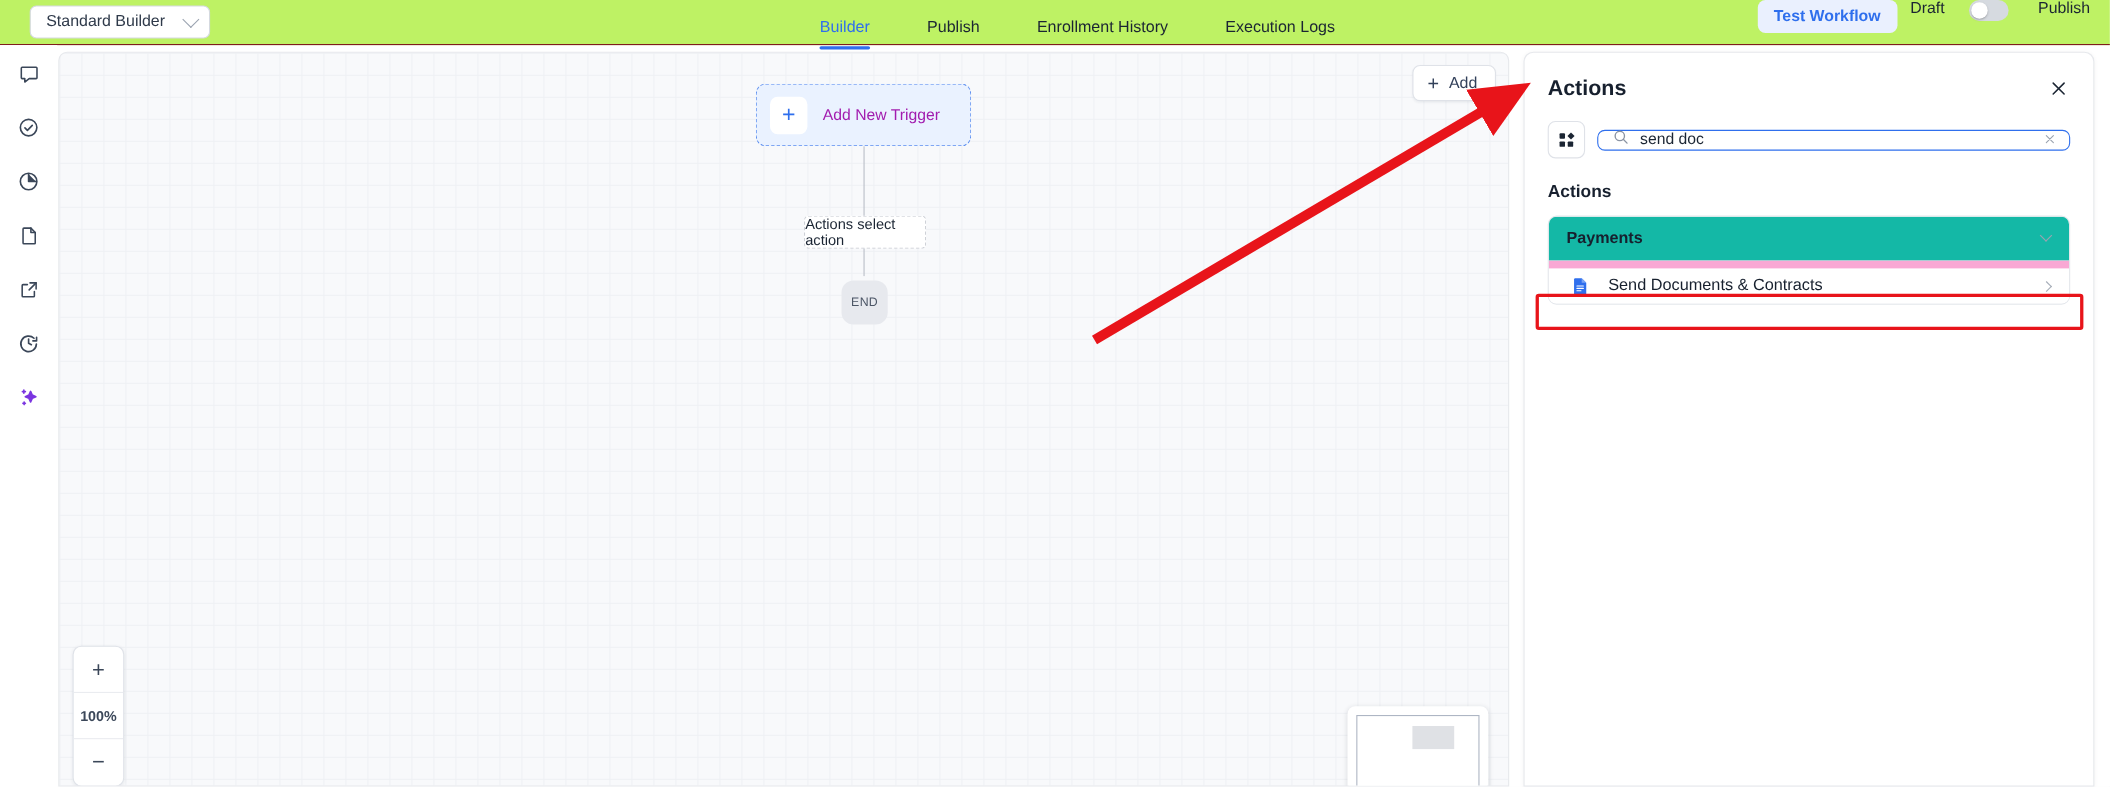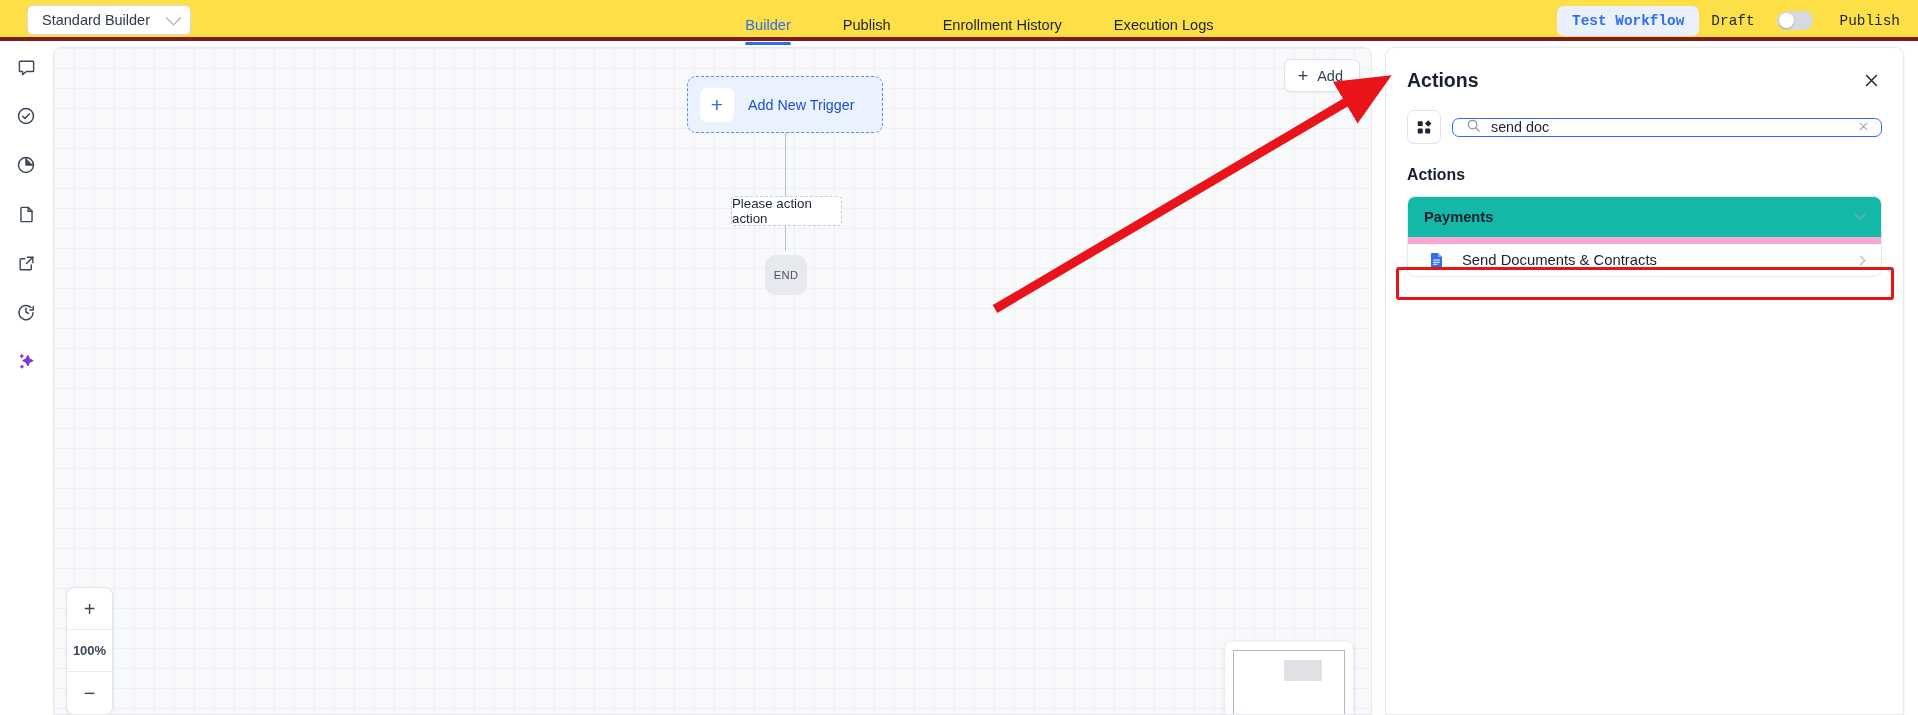--- a/index.html
+++ b/index.html
@@ -6,21 +6,21 @@
   html, body {
     width: 1918px; height: 715px;
     font-family: "Liberation Sans", sans-serif;
     background: #ffffff;
     overflow: hidden;
   }
 
   
   .topbar {
     position: absolute; top: 0; left: 0; width: 1918px; height: 41px;
-    background: #fde047; border-bottom: 4px solid #7f1d1d;
+    background: #bef264; border-bottom: 1px solid #7f1d1d;
     display: flex; align-items: center;
   }
   .builder-select {
     position: absolute; left: 27px; top: 5px;
     width: 164px; height: 30px;
     border: 1px solid #d5d9e0; border-radius: 6px;
     background: #fff;
     display: flex; align-items: center; justify-content: space-between;
     padding: 0 11px 0 14px;
     font-size: 14.5px; color: #2f3a4a;
@@ -44,21 +44,21 @@
     padding: 13px 0 0 0; margin: 0 26px; height: 41px; position: relative;
     white-space: nowrap;
   }
   .nav-item.active { color: #2f6fed; font-weight: 500; }
   .nav-item.active::after {
     content: ""; position: absolute; left: 0; right: 0; bottom: 0;
     height: 2.5px; background: #2f6fed; border-radius: 2px;
   }
   .topbar-right {
     position: absolute; right: 18px; top: 0; height: 41px;
-    display: flex; align-items: center; gap: 12px; font-family: Liberation Mono, monospace;
+    display: flex; align-items: flex-start; gap: 12px;
   }
   .test-workflow {
     background: #eaf0fe; color: #2f6fed; font-size: 14.4px; font-weight: 600;
     border: none; border-radius: 7px; padding: 7px 15px; cursor: pointer;
     font-family: inherit;
   }
   .draft-label, .publish-label {
     font-size: 14.4px; color: #1b2533; font-weight: 500;
   }
   .draft-label { }
@@ -113,21 +113,21 @@
     width: 196px; height: 57px;
     background: #eaf2ff; border: 1.6px dashed #5b8def; border-radius: 9px;
     display: flex; align-items: center; padding-left: 12px; gap: 14px;
     cursor: pointer;
   }
   .trigger-plus {
     width: 34px; height: 34px; border-radius: 7px; background: #fff;
     display: flex; align-items: center; justify-content: center;
     font-size: 21px; color: #2f6fed; font-weight: 400; line-height: 1;
   }
-  .trigger-label { font-size: 14.3px; color: #1d4ed8; font-weight: 500; }
+  .trigger-label { font-size: 14.3px; color: #a21caf; font-weight: 500; }
 
   .edge-v1 {
     position: absolute; left: 731px; top: 85px; width: 1px; height: 78px;
     background: #b9bec7;
   }
   .select-action-node {
     position: absolute; left: 677px; top: 148px;
     width: 111px; height: 30px;
     background: #fff; border: 1px dashed #c9ccd3; border-radius: 4px;
     display: flex; align-items: center; justify-content: center;
@@ -363,21 +363,21 @@
     <span>Add</span>
   </button>
 
   <div class="trigger-node">
     <div class="trigger-plus">+</div>
     <div class="trigger-label">Add New Trigger</div>
   </div>
 
   <div class="edge-v1"></div>
 
-  <div class="select-action-node">Please action action</div>
+  <div class="select-action-node">Actions select action</div>
 
   <div class="edge-v2"></div>
 
   <div class="end-node">END</div>
 
   <div class="zoom-ctrl">
     <div>
       <span class="zsym">+</span>
     </div>
     <div class="zoom-pct">100%</div>

